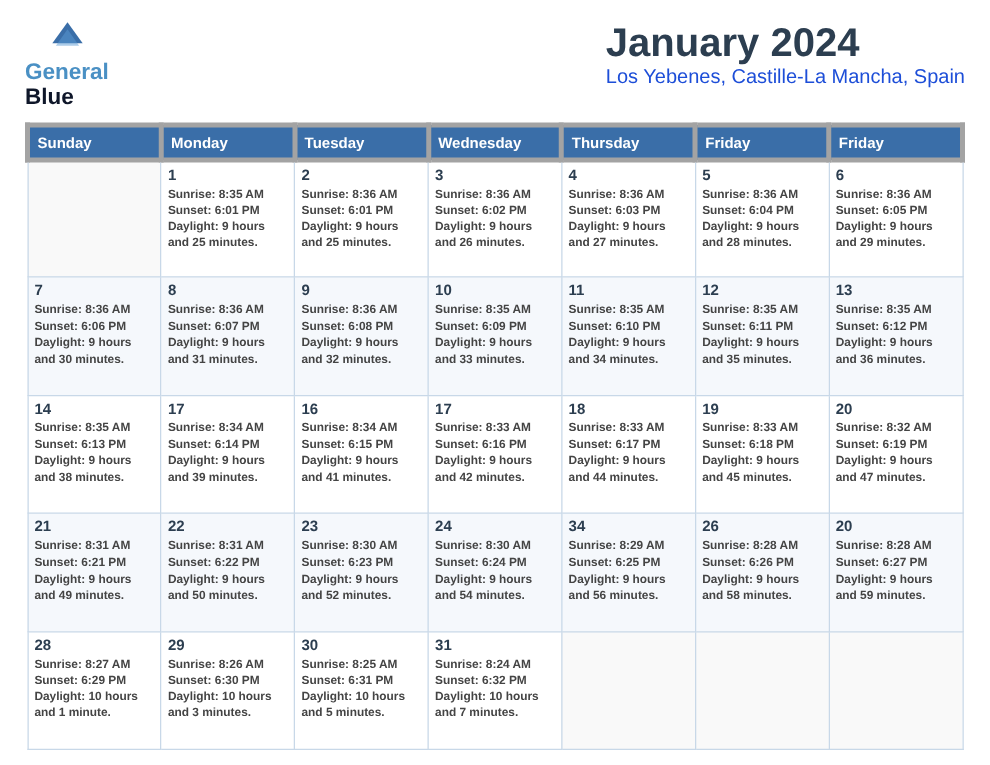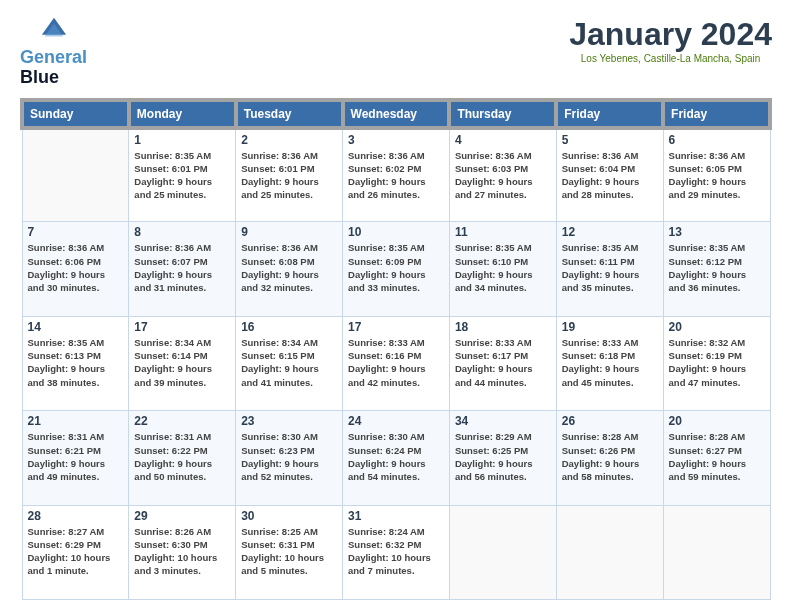--- a/index.html
+++ b/index.html
@@ -36,30 +36,30 @@
       line-height: 1.1;
     }
     .logo-text span {
       color: #4a90c4;
     }
     .logo-icon {
       width: 28px;
       height: 28px;
     }
     .title-area {
-      text-align: center;
+      text-align: left;
     }
     .main-title {
       font-size: 32px;
       font-weight: bold;
       color: #2c3e50;
     }
     .subtitle {
-      font-size: 10px;
-      color: #4d7c0f;
+      font-size: 16px;
+      color: #1d4ed8;
     }
     .calendar {
       width: 100%;
       border-collapse: collapse;
       flex: 1;
     }
     .calendar thead th {
       background-color: #3a6ea8;
       color: white;
       font-size: 12px;

